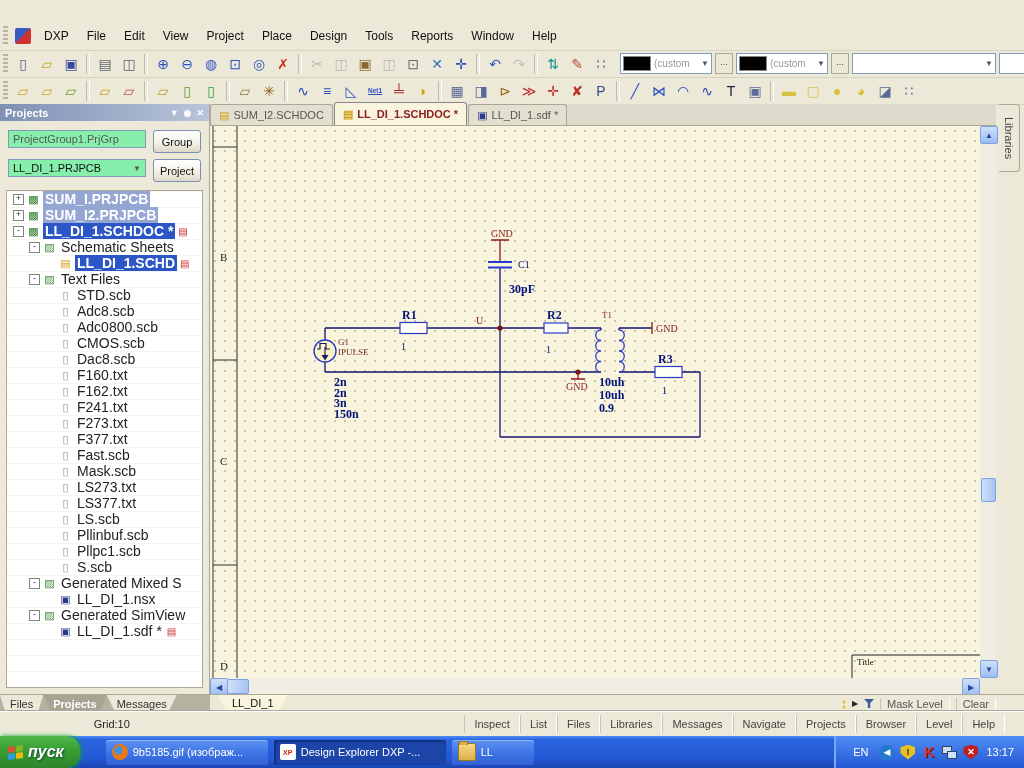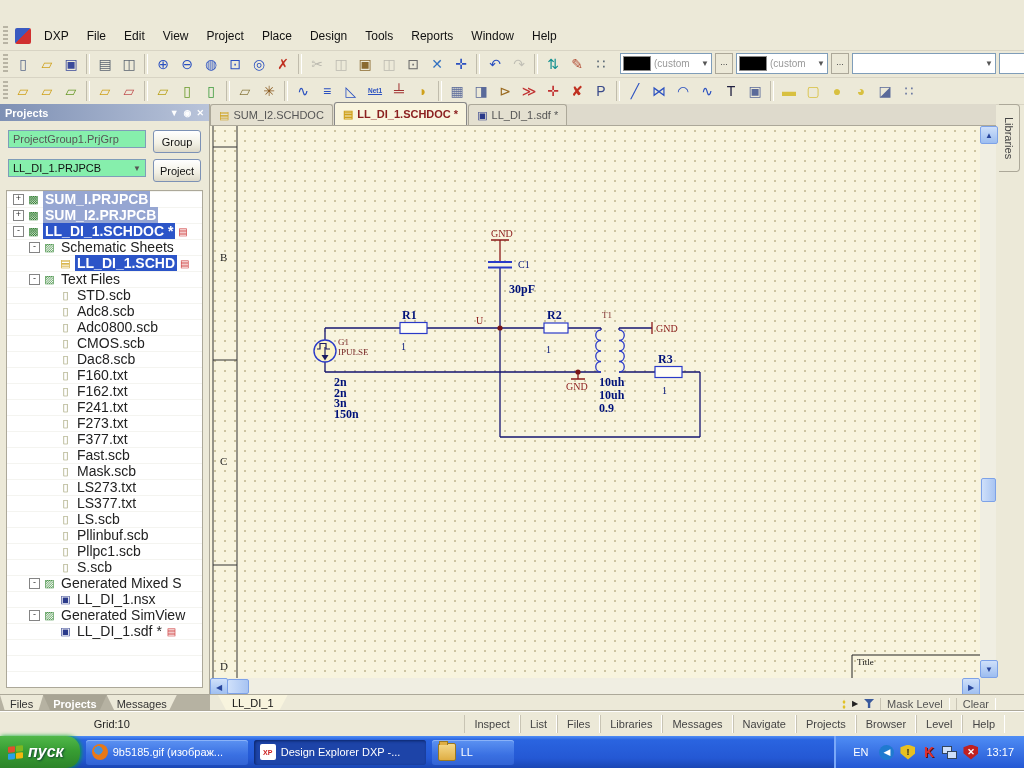--- a/index.html
+++ b/index.html
@@ -589,21 +589,21 @@
   <div id="taskbar">
     <div id="startbtn">
       <span class="flag">
           <i></i>
           <i></i>
           <i></i>
           <i></i>
         </span>
       <span>пуск</span>
     </div>
-    <span id="tasks" style="display:flex;align-items:center;">
+    <span id="tasks" style="display:flex;align-items:center;padding-left:20px;">
         <div class="task" style="width: 150px;">
           <span class="ticn firefox-icon"></span>
           <span class="tlbl">9b5185.gif (изображ...</span>
         </div>
         <div class="task active" style="width: 160px;">
           <span class="ticn dxp-icon">XP</span>
           <span class="tlbl">Design Explorer DXP -...</span>
         </div>
         <div class="task" style="width: 70px;">
           <span class="ticn folder-icon"></span>

